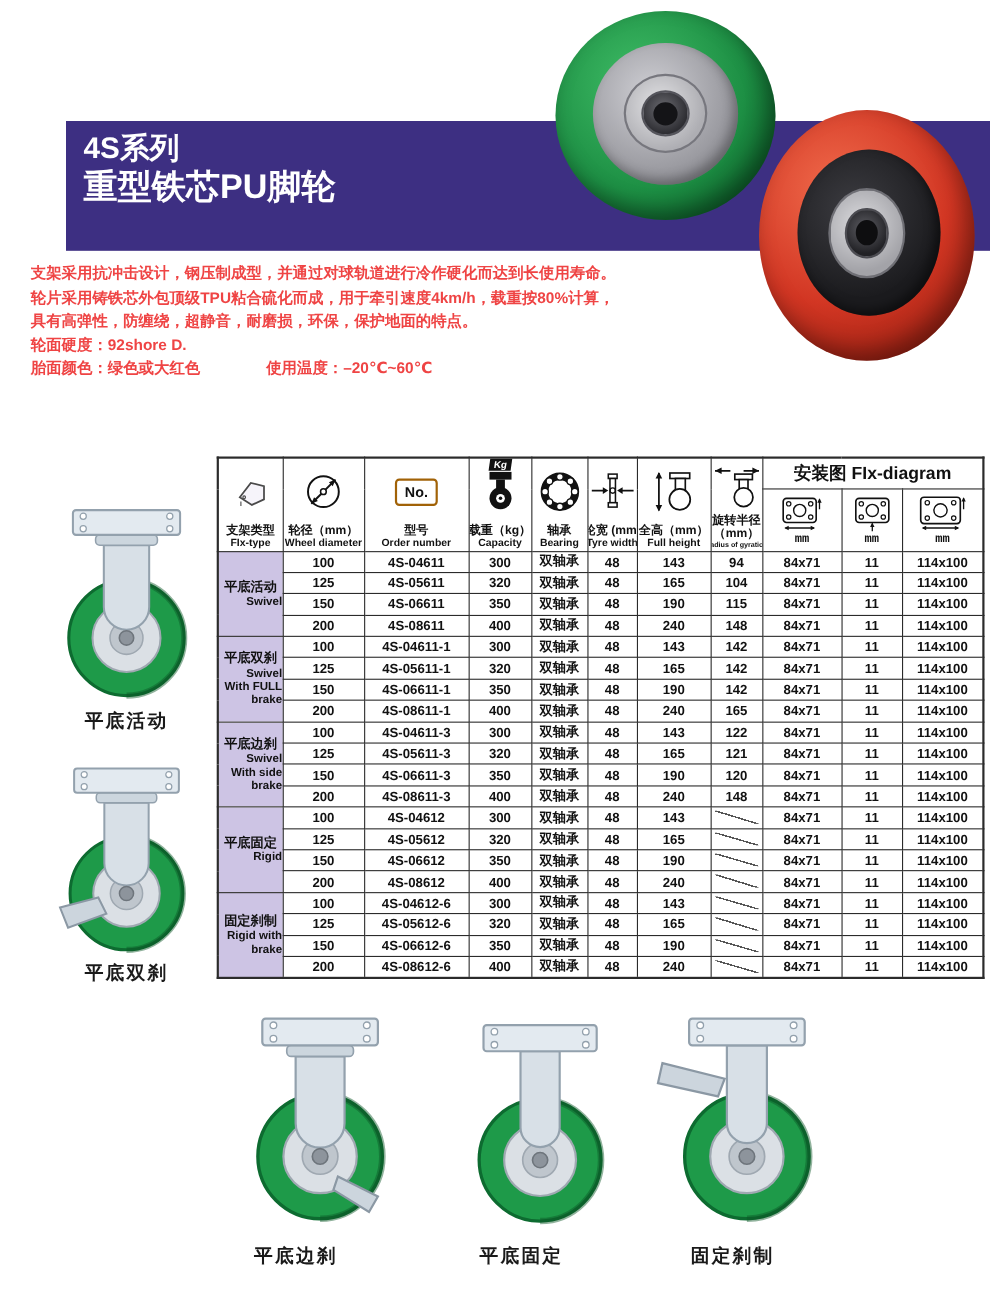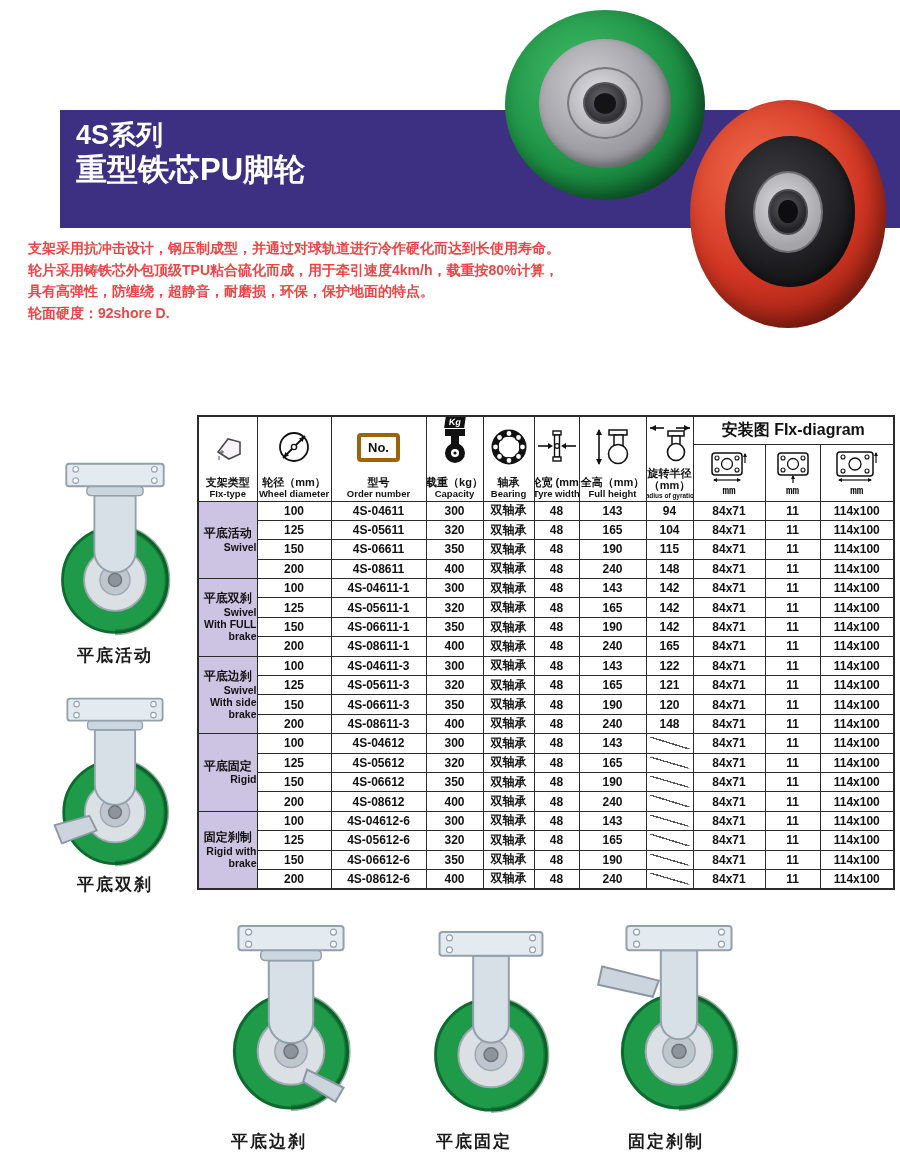--- a/index.html
+++ b/index.html
@@ -62,21 +62,21 @@
   th.fixtype-h { background:#c6bcdf; }
   th.diagram-top { height:28px; font-size:16px; }
   .diagram-cell { height:55px;font-family:Liberation Mono, monospace; }
   .diagram-cell .ic { display:flex; justify-content:center; }
   .mm { font-size:11px; font-weight:bold; }
   table.spec tbody td { font-size:12px; font-weight:bold; height:19.4px; padding:0; }
   td.fixtype-cell { background:#cdc4e4; font-size:12.5px; font-weight:bold; line-height:1.15; padding:2px; }
   td.fixtype-cell .ft-en { font-size:10.5px;text-align:right; }
   td.diag { background-image:linear-gradient(to top right, transparent 47%, #555 47%, #555 53%, transparent 53%);
             background-size:86% 64%; background-position:center; background-repeat:no-repeat; }
-  .no-box { display:inline-block; border:4px solid #a16207; border-radius:4px;
+  .no-box { display:inline-block; border:2px solid #a16207; border-radius:4px;
             font-size:13px; font-weight:bold; padding:3px 7px; background:#fff; }
   .kg-wrap { position:relative; display:inline-block; }
   .kg-flag { position:absolute; left:50%; top:-2px; transform:translateX(-50%) skewX(-8deg);
              background:#111; color:#fff; font-size:9px; font-weight:bold; padding:0 4px; line-height:12px; }
 
   
   .fig { position:absolute; z-index:0; text-align:center; }
   .fig .art svg { display:block; margin:0 auto; }
   .fig-label { font-size:17px; font-weight:bold; color:#1a1a1a; letter-spacing:2px; }
   #side1 { left:36px;  top:460px;  width:158px; }
@@ -112,20 +112,24 @@
     <div class="ring"></div>
     <div class="hub"></div>
     <div class="hole"></div>
   </div>
 
   <div class="desc">
     <div>支架采用抗冲击设计，钢压制成型，并通过对球轨道进行冷作硬化而达到长使用寿命。</div>
     <div>轮片采用铸铁芯外包顶级TPU粘合硫化而成，用于牵引速度4km/h，载重按80%计算，</div>
     <div>具有高弹性，防缠绕，超静音，耐磨损，环保，保护地面的特点。</div>
     <div>轮面硬度：92shore D.</div>
+    <div class="row-last">
+      <span>胎面颜色：绿色或大红色</span>
+      <span>使用温度：–20℃~60℃</span>
+    </div>
   </div>
 
   <div class="spec-wrap">
     <table class="spec">
       <colgroup>
         <col style="width:59px">
           <col style="width:74px">
           <col style="width:95px">
         <col style="width:57px">
           <col style="width:51px">

